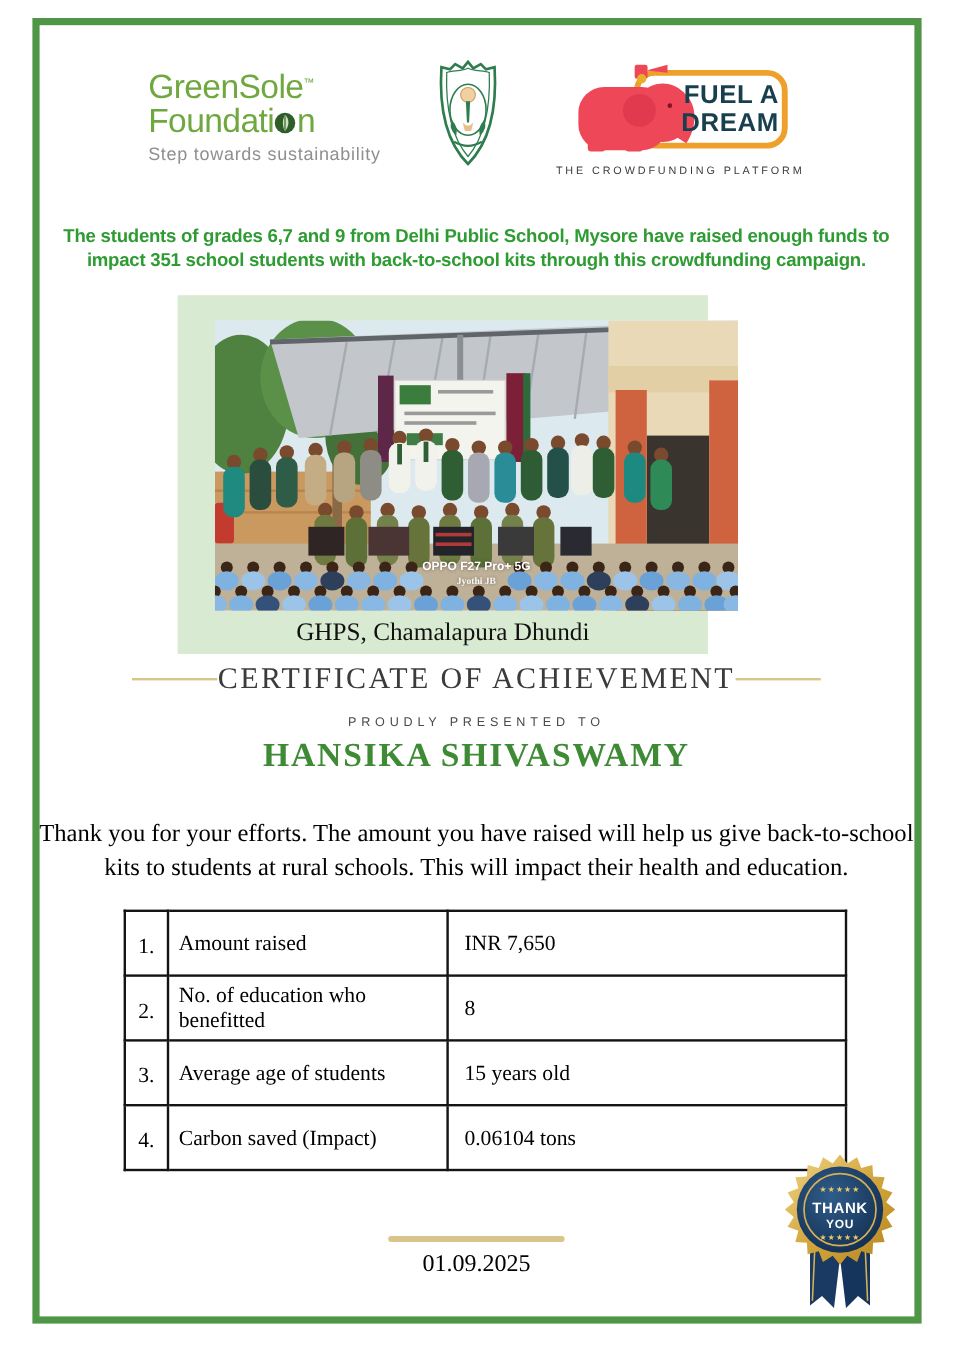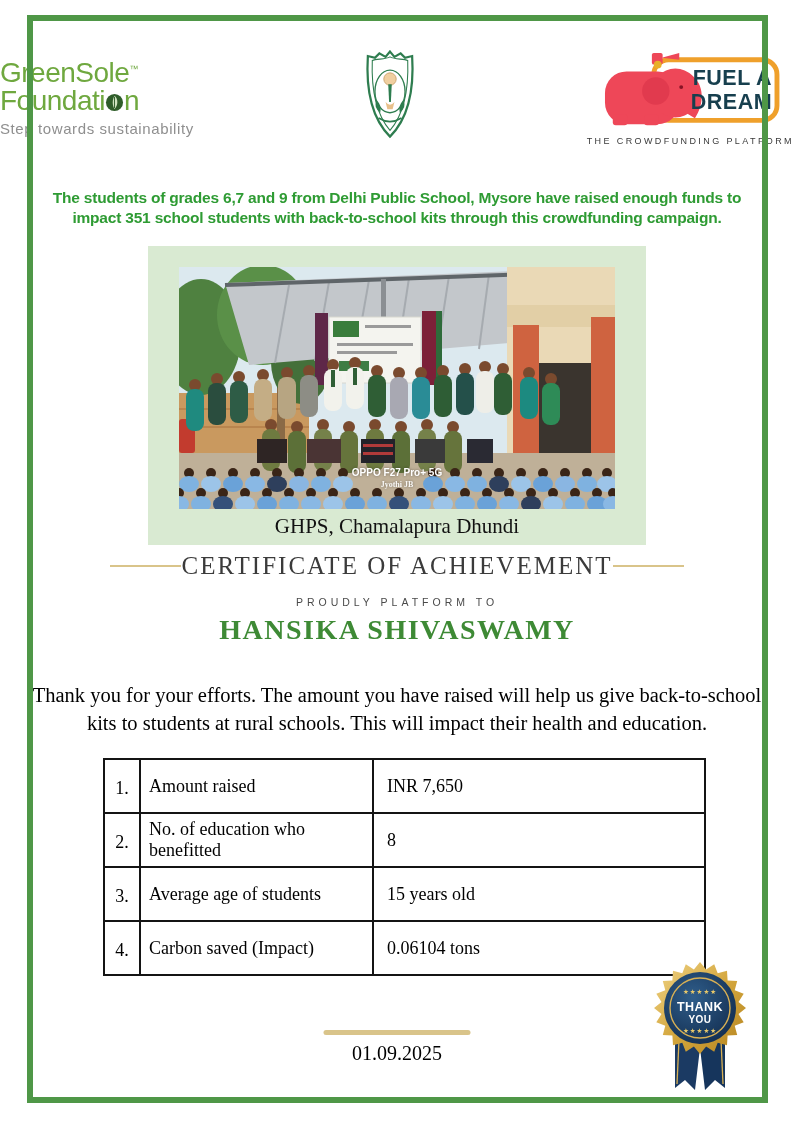--- a/index.html
+++ b/index.html
@@ -4,42 +4,42 @@
 <style>
   html,body{margin:0;padding:0;background:#ffffff;}
   body{width:794px;height:1123px;position:relative;overflow:hidden;
        font-family:"Liberation Serif",serif;color:#1a1a1a;}
   .page{position:absolute;inset:0;}
   .frame{position:absolute;left:27px;top:15px;right:26px;bottom:20px;
          border:6px solid #4f9747;pointer-events:none;z-index:5;}
 
   
   .logos{position:absolute;top:46px;left:0;right:0;display:flex;
-         justify-content:space-between;align-items:center;gap:42px;z-index:2;}
+         justify-content:center;align-items:center;gap:42px;z-index:2;}
   .gs{font-family:"Liberation Sans",sans-serif;line-height:1;}
   .gs .l1,.gs .l2{font-size:28px;color:#6fa83f;letter-spacing:-0.5px;font-weight:400;}
   .gs .tm{font-size:9px;vertical-align:super;color:#6fa83f;}
   .gs .tag{font-size:15px;color:#8f8f8f;letter-spacing:0.6px;margin-top:4px;}
   .gs .oleaf{display:inline-block;vertical-align:-2px;}
   .dps{display:flex;align-items:center;gap:10px;}
   .dps-text{font-family:"Liberation Sans",sans-serif;font-weight:700;line-height:0.98;}
   .dps-text .big{font-size:20px;color:#17654a;letter-spacing:0.5px;}
   .dps-text .city{font-size:11px;color:#2f2f2f;letter-spacing:2px;margin-top:5px;}
   .fad{display:flex;flex-direction:column;align-items:center;}
   .fad .tag{font-family:"Liberation Sans",sans-serif;font-size:9px;color:#3a3a3a;
             letter-spacing:2.4px;margin-top:2px;}
 
   
   .statement{position:absolute;top:172px;left:50%;transform:translateX(-50%);
              width:706px;text-align:center;
              font-family:"Liberation Sans",sans-serif;font-weight:700;
              font-size:15.5px;line-height:1.32;color:#2e9b33;letter-spacing:-0.2px;}
 
   
-  .photo-card{position:absolute;top:246px;left:148px;width:498px;height:299px;
+  .photo-card{position:absolute;top:246px;left:148px;width:442px;height:299px;
               background:#d9ead2;}
   .photo{position:absolute;top:21px;left:31px;width:436px;height:242px;
          background:#dce9ef;overflow:hidden;}
   .photo svg{display:block;}
   .watermark{position:absolute;left:0;right:0;top:200px;text-align:center;
              font-family:"Liberation Sans",sans-serif;color:#ffffff;
              text-shadow:0 0 3px rgba(0,0,0,.45);line-height:1.25;}
   .watermark .w1{font-size:10px;font-weight:700;}
   .watermark .w2{font-size:8px;font-weight:700;opacity:.9;font-family:Liberation Serif, serif;}
   .photo-cap{position:absolute;left:0;right:0;top:268px;text-align:center;
@@ -268,21 +268,21 @@
       </div>
     </div>
     <figcaption class="photo-cap">GHPS, Chamalapura Dhundi</figcaption>
   </figure>
 
   <div class="heading-row">
     <span class="rule"></span>
     <h1 class="heading">CERTIFICATE OF ACHIEVEMENT</h1>
     <span class="rule"></span>
   </div>
-  <div class="presented">PROUDLY PLATFORM TO</div>
+  <div class="presented">PROUDLY PRESENTED TO</div>
   <div class="name">HANSIKA SHIVASWAMY</div>
   <p class="message">Thank you for your efforts. The amount you have raised will help us give back-to-school kits to students at rural schools. This will impact their health and education.</p>
 
   <table class="impact-table">
     <tbody>
       <tr>
         <td class="num">1.</td>
         <td class="label">Amount raised</td>
         <td class="value">INR 7,650</td>
       </tr>

